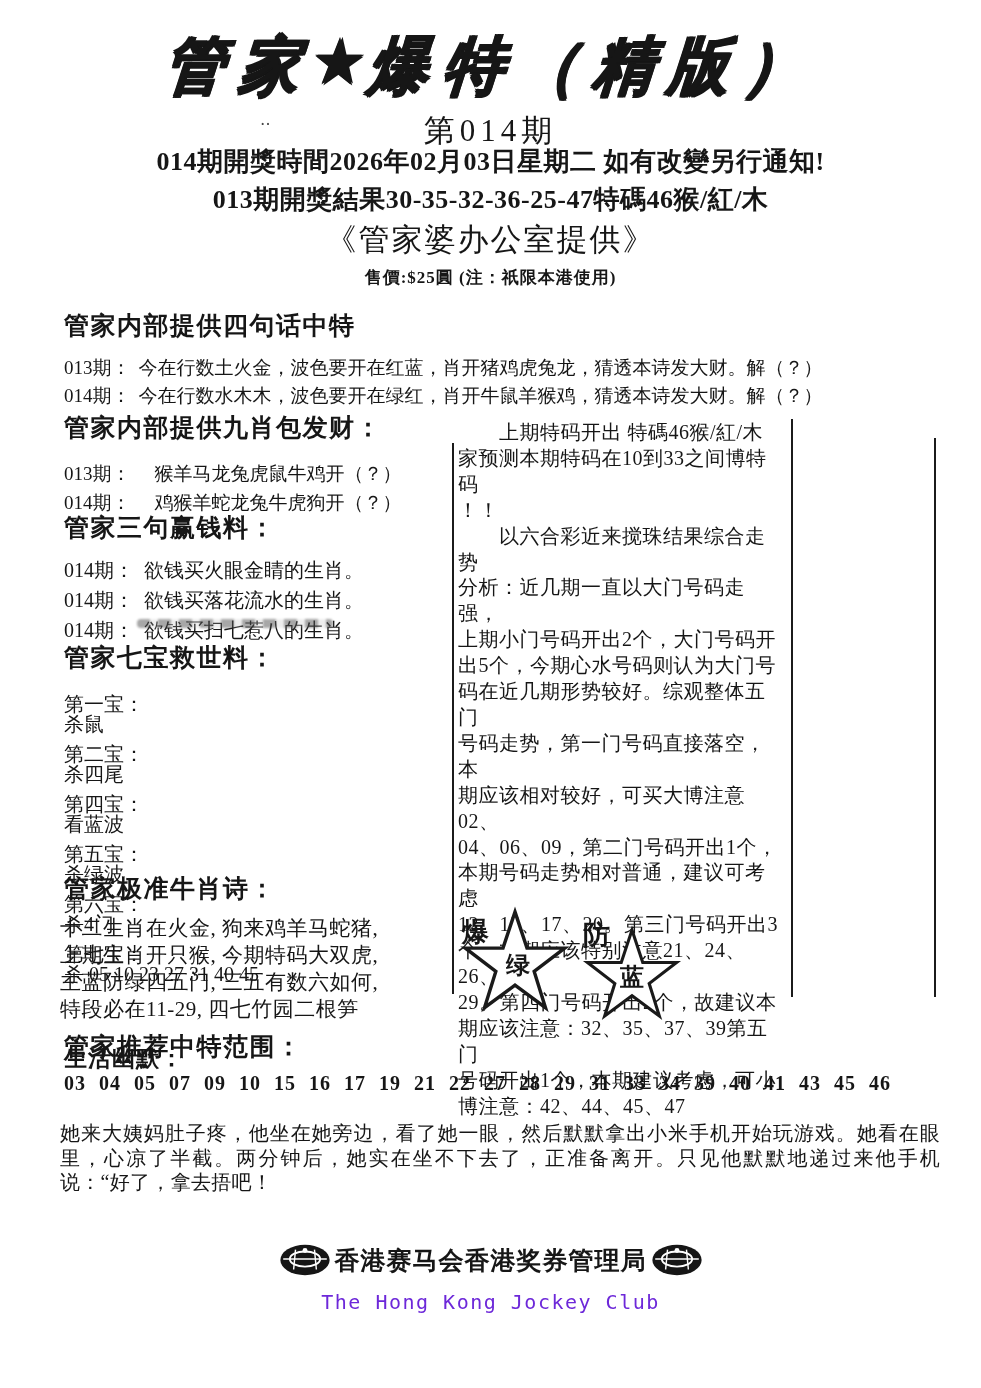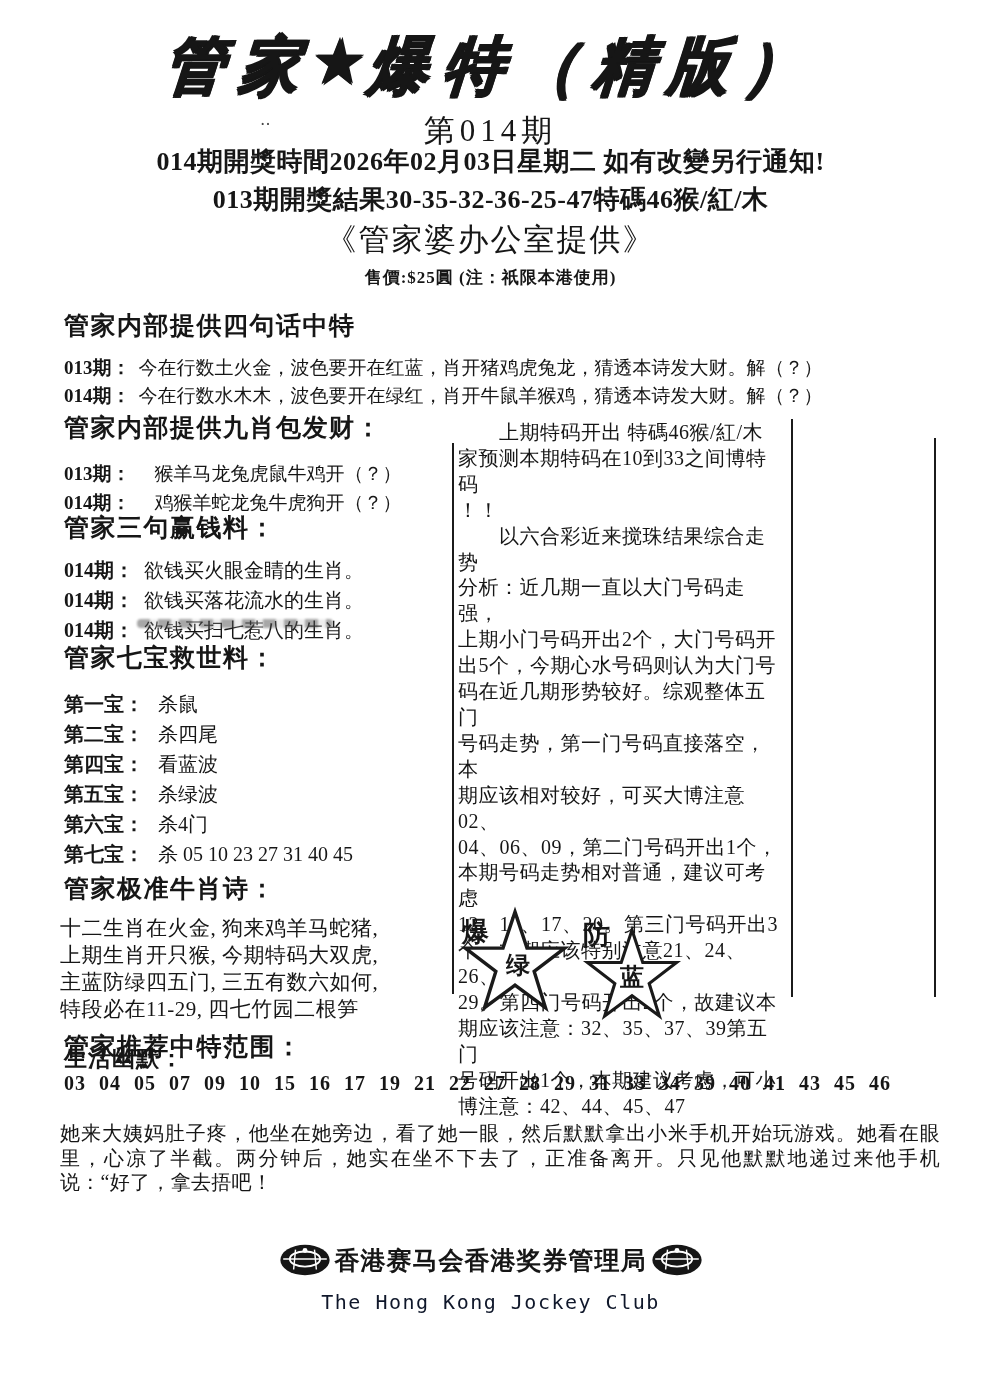--- a/index.html
+++ b/index.html
@@ -19,38 +19,38 @@
   .title .star-glyph{font-style:normal; font-size:54px; vertical-align:6px; letter-spacing:6px;}
   .scan-dots{left:260px; top:110px; font-size:16px; letter-spacing:3px; color:#444;}
   .issue{top:110px; font-size:31px; letter-spacing:5px;}
   .drawline{top:144px; font-size:26px; font-weight:bold; letter-spacing:0.5px;}
   .resultline{top:182px; font-size:26px; font-weight:bold; letter-spacing:0.5px;}
   .provider{top:219px; font-size:31px; letter-spacing:2px;}
   .price{top:266px; font-size:17px; font-weight:bold; letter-spacing:1px;}
   
   .sec h2{margin:0 0 14px 0; font-size:25px; font-weight:bold; letter-spacing:1.5px;}
   .row{display:flex; align-items:baseline; font-size:19px; line-height:23px;}
-  .row .lbl{flex:none;font-weight:bold;}
+  .row .lbl{flex:none;}
   .sec-four{left:64px; top:301px; width:862px;margin-top:8px;}
   .sec-four .row{margin-top:5px; font-size:19px;}
   .sec-four .lbl{margin-right:8px;}
   .sec-nine{left:64px; top:411px; width:395px;}
   .sec-nine h2{margin-bottom:18px;}
   .sec-nine .row{margin-top:6px;}
   .sec-nine .lbl{margin-right:24px;}
   .sec-three{left:64px; top:511px; width:395px;}
   .sec-three h2{margin-bottom:15px;}
   .sec-three .row{margin-top:7px; font-size:20px;}
   .sec-three .lbl{margin-right:10px;}
   .smudge{left:137px; top:619px; width:196px; height:9px;
     background:repeating-linear-gradient(90deg, rgba(80,80,80,.5) 0 13px, rgba(190,190,190,.25) 13px 21px);
     filter:blur(1.2px); border-radius:4px;}
   .sec-seven{left:64px; top:641px; width:395px;}
   .sec-seven h2{margin-bottom:20px;}
-  .sec-seven .row{margin-top:10px; font-size:20px; line-height:20px;}
+  .sec-seven .row{margin-top:10px; font-size:20px; line-height:20px;flex-direction:column;}
   .sec-seven .lbl{margin-right:14px;}
   .sec-poem{left:60px; top:872px; width:410px;}
   .sec-poem h2{margin:0 0 10px 4px; font-size:25px;}
   .poem-lines{font-size:21px; line-height:27px; white-space:pre-line; letter-spacing:0.5px;}
   
   .vrule{position:absolute; width:2px; background:#1b1b1b;}
   .vrule-left{left:452px; top:443px; height:551px;}
   .vrule-mid{left:791px; top:419px; height:578px;}
   .vrule-right{left:934px; top:438px; height:559px;}
   .analysis{left:458px; top:420px; width:326px; font-size:20px; line-height:25.9px;
@@ -72,21 +72,21 @@
   .numbers{font-size:20px; font-weight:bold; letter-spacing:1px; word-spacing:7px; white-space:nowrap;}
   .humor-heading{left:64px; top:1043px; font-size:23px; font-weight:bold; letter-spacing:1px;}
   .humor-text{left:60px; top:1121px; width:880px; font-size:20px; font-weight:normal;
     line-height:24.5px; text-align:justify; letter-spacing:0.3px;}
   
   .footer-row{top:1242px; left:0; right:0; display:flex; justify-content:center;
     align-items:center; gap:3px;}
   .footer-cn{font-size:25px; font-weight:bold; letter-spacing:1px;}
   .footer-en{top:1290px; left:0; right:0; text-align:center;
     font-family:"DejaVu Sans Mono","Liberation Mono",monospace;
-    font-size:20px; letter-spacing:1.5px; color:#0f172a;}
+    font-size:20px; letter-spacing:1.5px; color:#6d28d9;}
 </style>
 </head>
 <body>
 
 <div class="page">
 
   <div class="abs centerline title">
     <span>管家</span><span class="star-glyph">★</span><span>爆特</span><span>（精版）</span>
   </div>
   <div class="abs scan-dots">‥</div>

